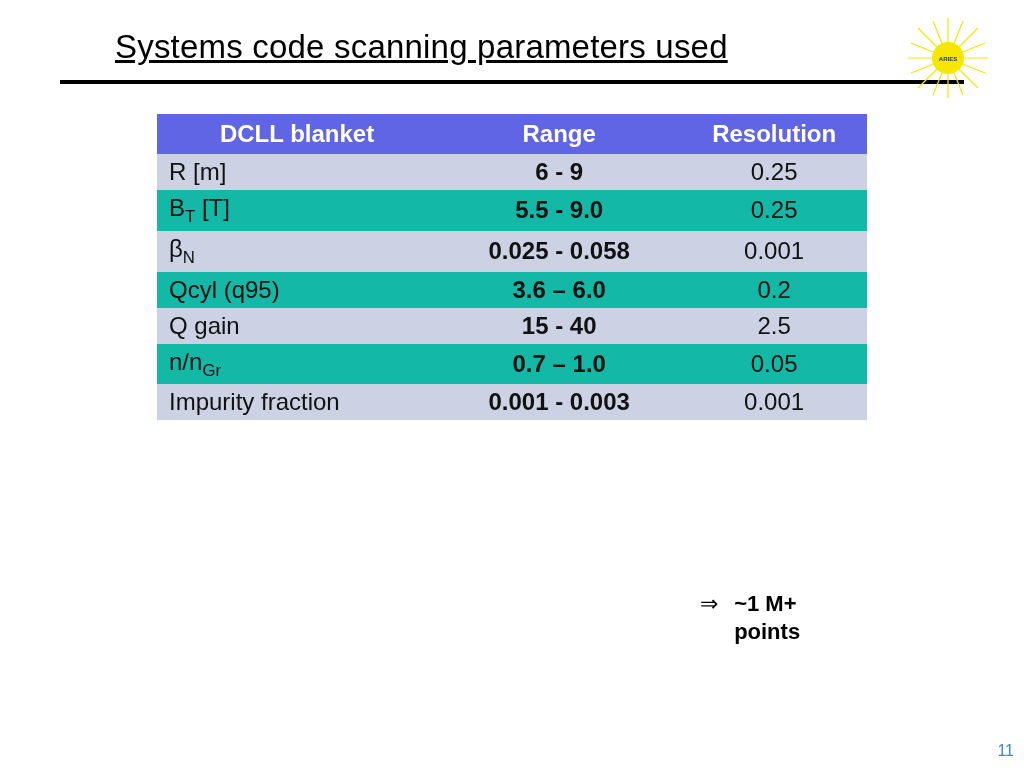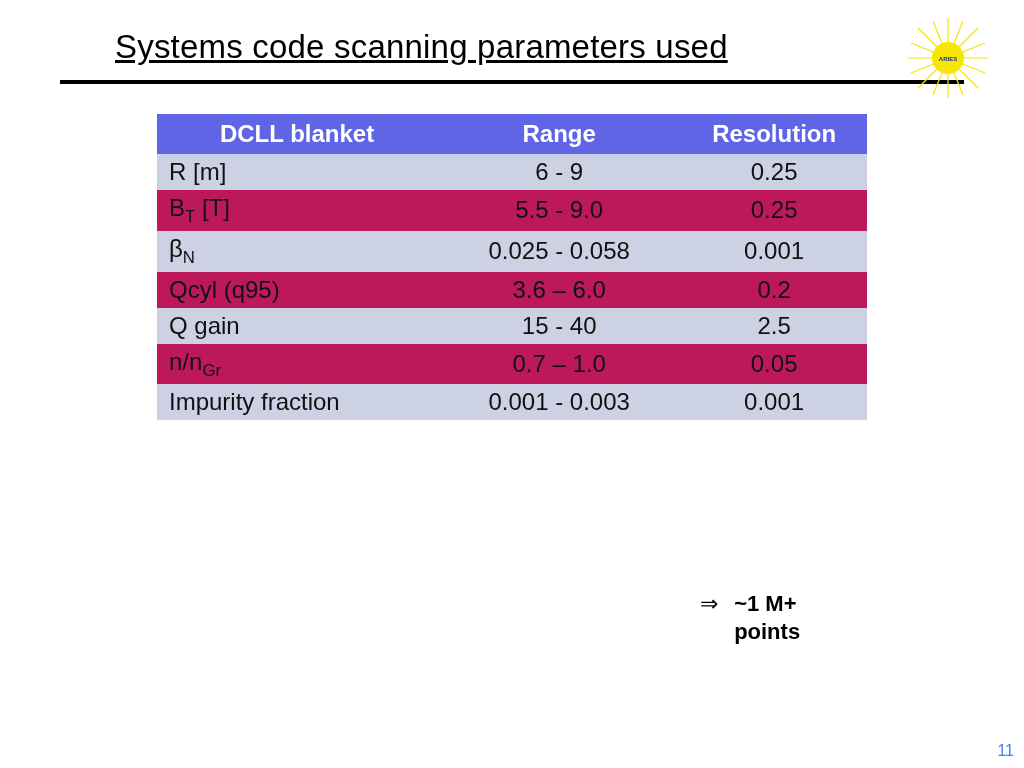--- a/index.html
+++ b/index.html
@@ -53,24 +53,24 @@
   td {
     padding: 4px 12px;
     color: #111;
     text-align: center;
   }
   td.param {
     text-align: left;
     padding-left: 12px;
     width: 290px;
   }
-  td.range { width: 250px; }
+  td.range { width: 250px; font-weight: bold; }
   td.res { width: 170px; }
   tr.odd td  { background: #ccd2e3; }
-  tr.even td { background: #be185d; }
+  tr.even td { background: #14b8a6; }
   sub { font-size: 0.7em; }
   .footnote {
     position: absolute;
     left: 700px;
     top: 590px;
     font-size: 22px;
     font-weight: bold;
     color: #000;
     line-height: 1.25;
   }

